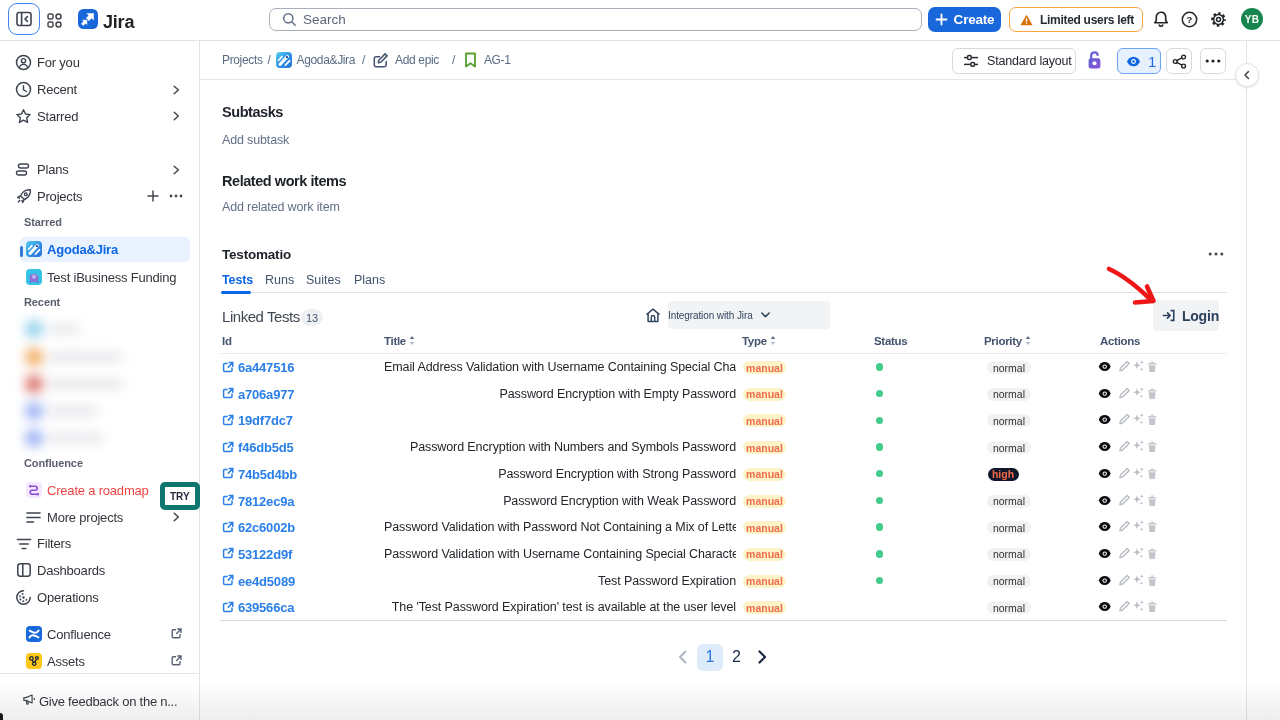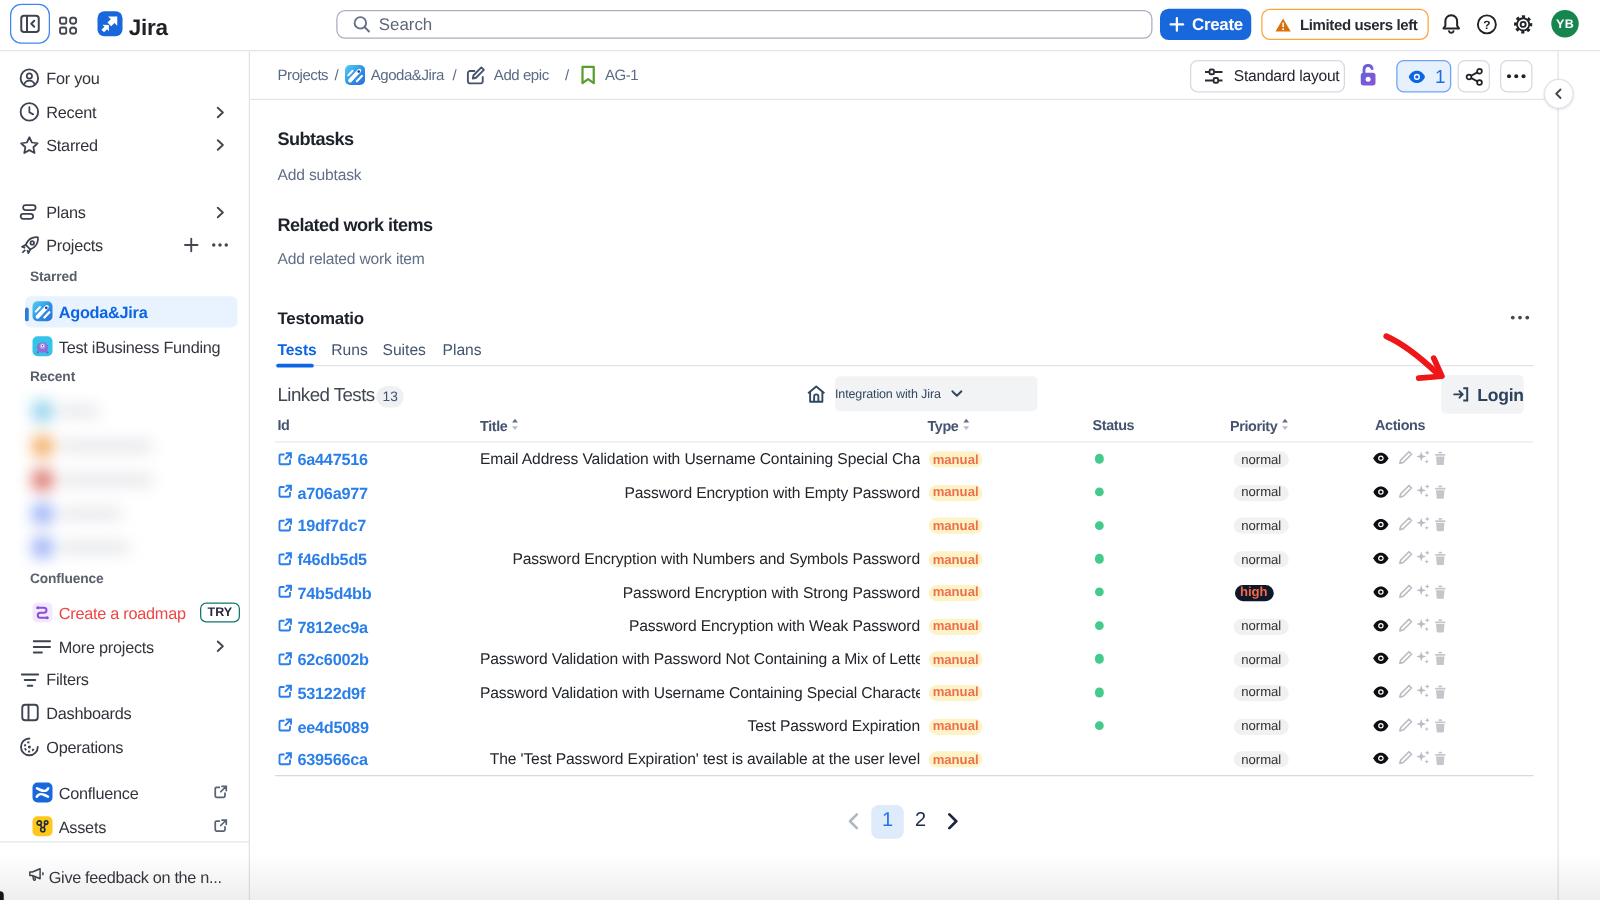--- a/index.html
+++ b/index.html
@@ -239,21 +239,21 @@
     <div class="lbl" style="top:416px;">Confluence</div>
 
     <div class="pic" style="top:441px;background:#f3e8fe;display:flex;align-items:center;justify-content:center;">
       <svg width="12" height="12" viewBox="0 0 12 12">
           <path d="M2.2 2.2 h5 a2 2 0 0 1 0 4 h-3 a2 2 0 0 0 0 4 h5.4" fill="none" stroke="#8b4fd7" stroke-width="1.6" stroke-linecap="round"></path>
           <circle cx="2.2" cy="2.2" r="1.2" fill="#8b4fd7"></circle>
           <circle cx="9.8" cy="10.2" r="1.2" fill="#8b4fd7"></circle>
         </svg>
     </div>
     <div class="ptx" style="top:442px;color:#ef4444;">Create a roadmap</div>
-    <div class="abs cy" style="left:160px;top:441px;height:16px;padding:0 5px;border:1px solid #0f766e;border-radius:5px;font-size:10px;font-weight:700;color:#24283f;">TRY</div>
+    <div class="abs cy" style="left:160px;top:441px;height:28px;padding:0 5px;border:5px solid #0f766e;border-radius:5px;font-size:10px;font-weight:700;color:#24283f;">TRY</div>
 
     <div class="abs" style="left:26px;top:470px;">
       <svg width="15" height="13" viewBox="0 0 15 13">
           <g stroke="#3d4350" stroke-width="1.6" stroke-linecap="round">
             <line x1="1" y1="2" x2="14" y2="2"></line>
             <line x1="1" y1="6.5" x2="14" y2="6.5"></line>
             <line x1="1" y1="11" x2="7.5" y2="11"></line>
           </g>
         </svg>
     </div>

